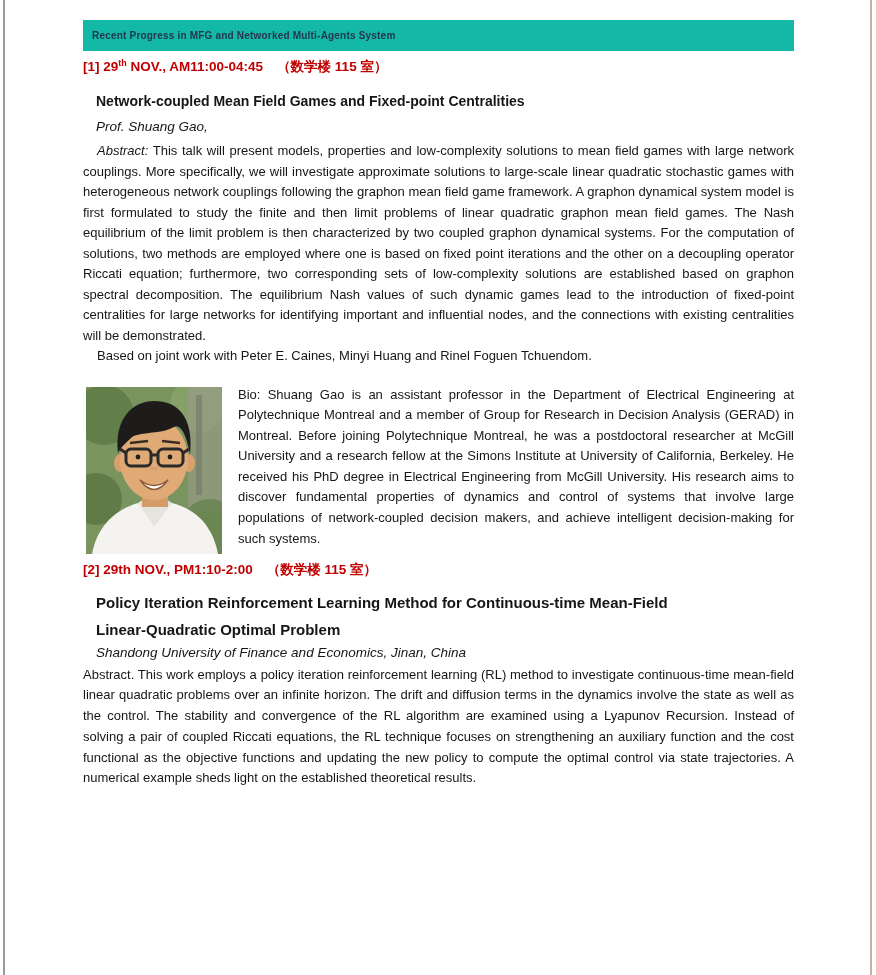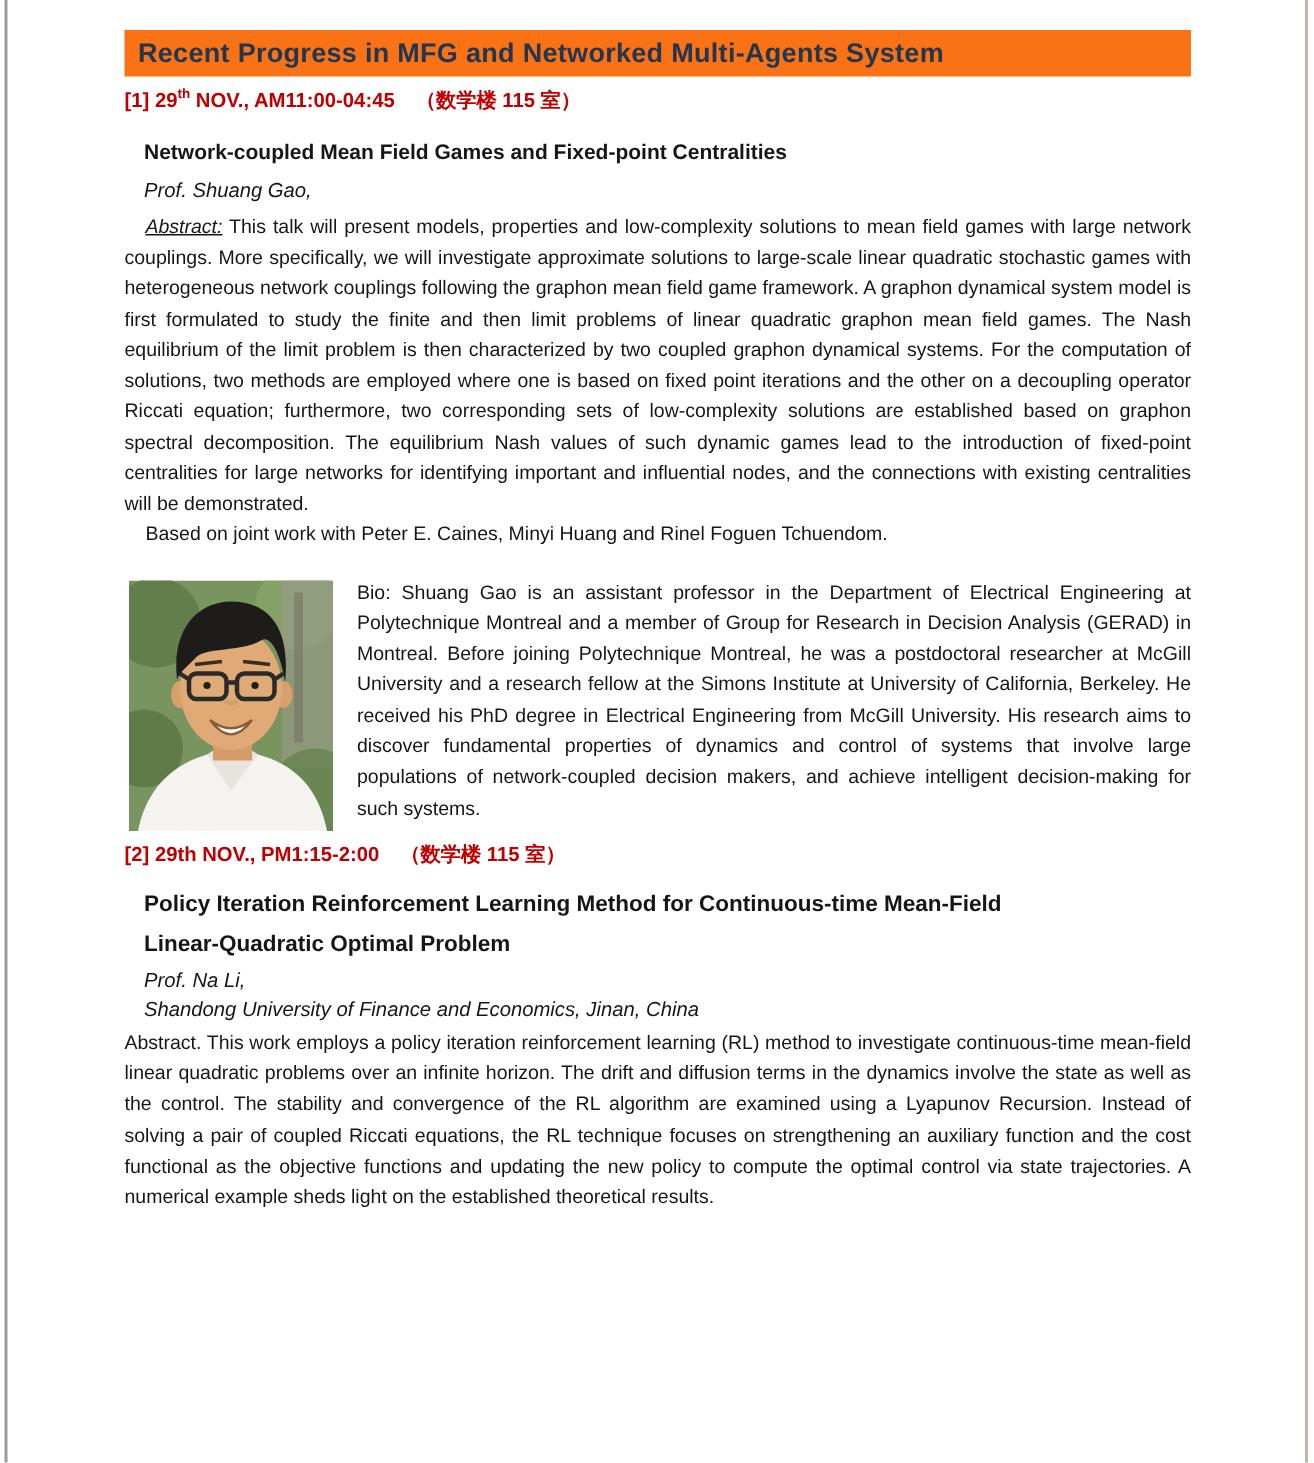--- a/index.html
+++ b/index.html
@@ -11,24 +11,24 @@
     overflow:hidden;
   }
   .edge-left  { position:absolute; left:3px;  top:0; width:2px; height:975px; background:#9a9a9a; }
   .edge-right { position:absolute; left:870px; top:0; width:2px; height:975px; background:#c9b3a0; }
 
   .doc { position:absolute; left:83px; top:0; width:711px; }
 
   .header-bar {
     margin-top:20px;
     height:31px;
-    background:#f97316;
+    background:#14b8a6;
     color:#22364f;
     font-weight:bold;
-    font-size:18px;
+    font-size:10px;
     line-height:31px;
     padding-left:9px;
     letter-spacing:0.2px;
   }
 
   .session-head {
     color:#c00000;
     font-weight:bold;
     font-size:13.5px;
     line-height:18px;
@@ -57,21 +57,21 @@
     margin:9px 0 0 13px;
   }
 
   .abstract {
     font-size:13px;
     line-height:20.5px;
     text-align:justify;
     margin-top:5px;
     text-indent:14px;
   }
-  .abstract .label { font-style:italic;text-decoration:underline; }
+  .abstract .label { font-style:italic; }
 
   .joint-work {
     font-size:13px;
     line-height:20.5px;
     text-indent:14px;
   }
 
   .bio {
     margin-top:18px;
     font-size:13px;
@@ -163,24 +163,23 @@
       <circle cx="84" cy="70" r="2.4" fill="#241d18"></circle>
       <path d="M44,56 L62,54" stroke="#3a2c20" stroke-width="2.5" fill="none"></path>
       <path d="M76,54 L94,56" stroke="#3a2c20" stroke-width="2.5" fill="none"></path>
       <path d="M64,80 Q68,84 72,80" stroke="#b9815147" stroke-width="3" fill="none"></path>
       <path d="M54,93 Q68,104 82,93 Q68,112 54,93 Z" fill="#ffffff" stroke="#8a5b36" stroke-width="1.5"></path>
     </svg>
     <span>Bio: Shuang Gao is an assistant professor in the Department of Electrical Engineering at Polytechnique Montreal and a member of Group for Research in Decision Analysis (GERAD) in Montreal. Before joining Polytechnique Montreal, he was a postdoctoral researcher at McGill University and a research fellow at the Simons Institute at University of California, Berkeley. He received his PhD degree in Electrical Engineering from McGill University. His research aims to discover fundamental properties of dynamics and control of systems that involve large populations of network-coupled decision makers, and achieve intelligent decision-making for such systems.</span>
   </div>
 
 
-  <div class="session-head"><span>[2] 29th NOV., PM1:15-2:00</span><span class="room">（数学楼 115 室）</span></div>
+  <div class="session-head"><span>[2] 29th NOV., PM1:10-2:00</span><span class="room">（数学楼 115 室）</span></div>
 
   <div class="session2-title">
     <div>Policy Iteration Reinforcement Learning Method for Continuous-time Mean-Field</div>
     <div>Linear-Quadratic Optimal Problem</div>
   </div>
-  <div class="speaker2">Prof. Na Li,</div>
   <div class="affil2">Shandong University of Finance and Economics, Jinan, China</div>
 
   <div class="abstract2"><span class="label">Abstract.</span> <span>This work employs a policy iteration reinforcement learning (RL) method to investigate continuous-time mean-field linear quadratic problems over an infinite horizon. The drift and diffusion terms in the dynamics involve the state as well as the control. The stability and convergence of the RL algorithm are examined using a Lyapunov Recursion. Instead of solving a pair of coupled Riccati equations, the RL technique focuses on strengthening an auxiliary function and the cost functional as the objective functions and updating the new policy to compute the optimal control via state trajectories. A numerical example sheds light on the established theoretical results.</span></div>
 
 </div>
 
 </body></html>

